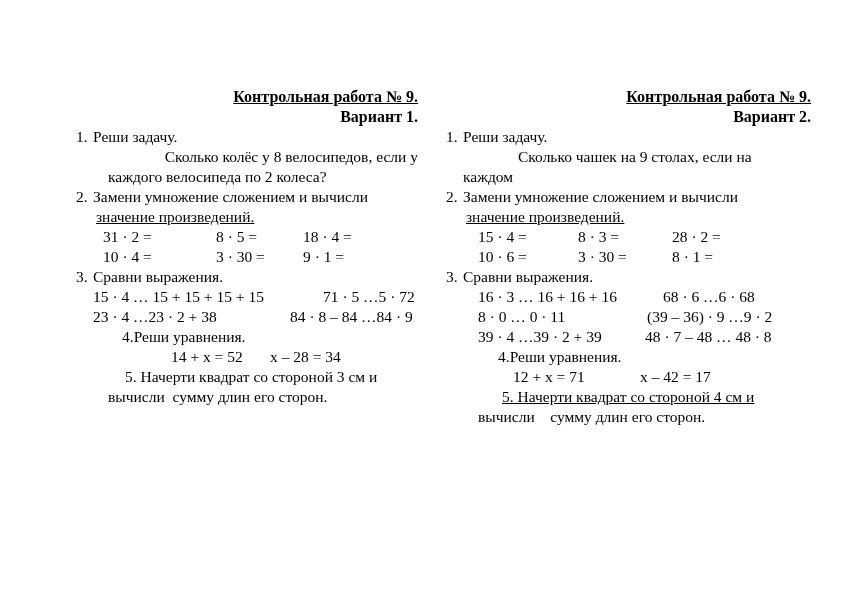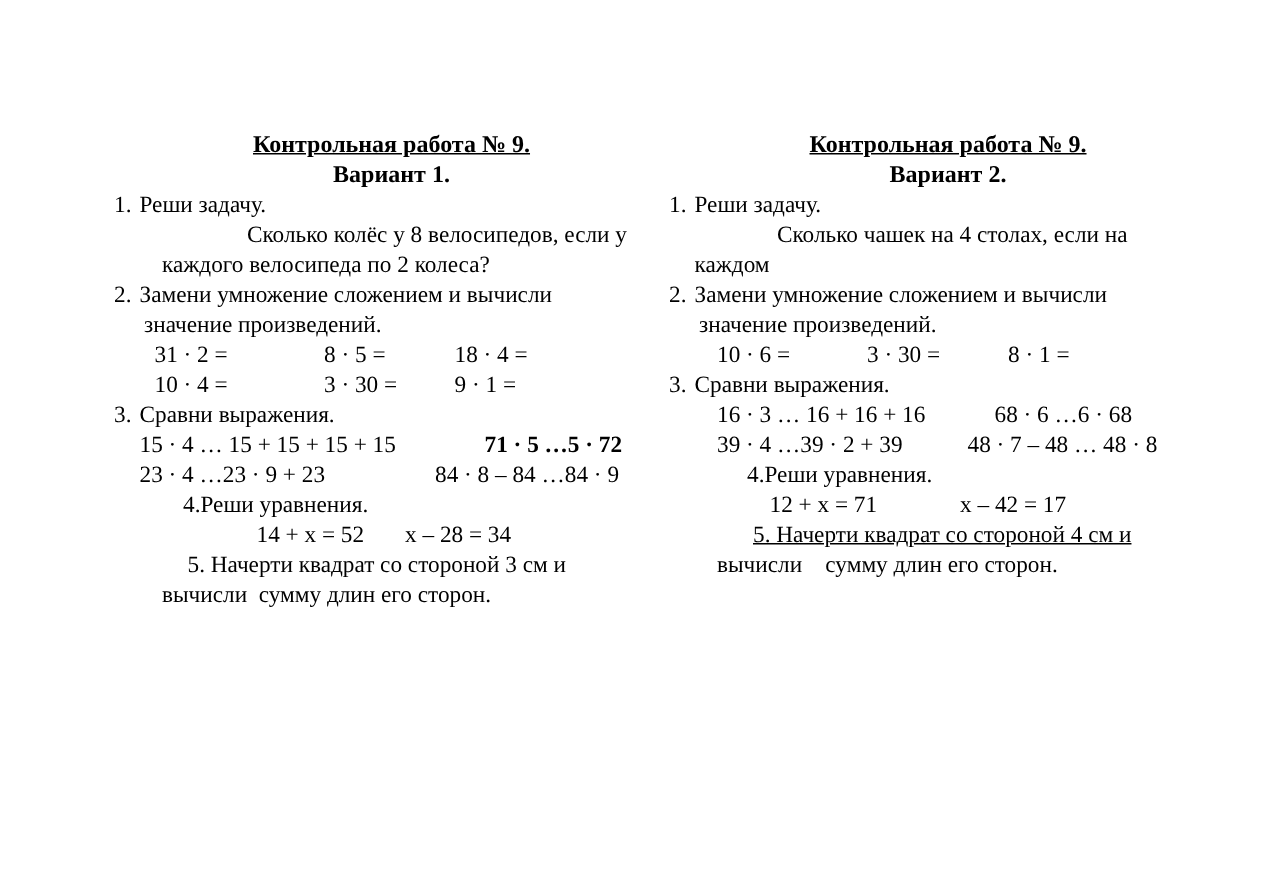--- a/index.html
+++ b/index.html
@@ -8,33 +8,33 @@
     font-family:"Liberation Serif","DejaVu Serif",serif;
     color:#000;
   }
   .page{position:relative;width:842px;height:595px;background:#ffffff;overflow:hidden;}
   .col{position:absolute;top:87px;font-size:15.5px;line-height:20px;}
   .col-left{left:73px;width:345px;}
   .col-right{left:443px;width:368px;}
   .line{height:20px;white-space:pre;}
   .row{position:relative;height:20px;white-space:pre;}
   .row .c{position:absolute;top:0;}
-  .center{text-align:center;}
+  .center{text-align:right;}
   .col-left .center{padding-left:31px;}
   .col-right .center{padding-left:10px;}
   .bold{font-weight:bold;}
   .title-line{font-size:16px;}
   .u{text-decoration:underline;}
   .no{display:inline-block;width:17px;margin-left:3px;}
-  .cont{padding-left:23px;}
+  .cont{padding-left:23px;text-decoration:underline;}
   
   .l-t1a{padding-left:47px;text-align:right;} .l-t1b{padding-left:35px;}
   .l-eq .c1{left:30px;} .l-eq .c2{left:143px;} .l-eq .c3{left:230px;}
   .l-cmp .c1{left:20px;text-align:center;}
-  .l-cmp1 .c2{left:250px;font-weight:bold;} .l-cmp2 .c2{left:215px;} .l-cmp3 .c2{left:217px;text-align:center;}
+  .l-cmp1 .c2{left:250px;} .l-cmp2 .c2{left:215px;} .l-cmp3 .c2{left:217px;text-align:center;}
   .l-t4{padding-left:49px;}
   .l-t4r .c1{left:70px;margin-left:28px;} .l-t4r .c2{left:197px;}
   .l-t5a{padding-left:52px;} .l-t5b{padding-left:35px;}
   
   .r-t1a{padding-left:75px;} .r-t1b{padding-left:20px;} .r-t1c{padding-left:65px;}
   .r-eq .c1{left:35px;} .r-eq .c2{left:135px;} .r-eq .c3{left:229px;}
   .r-cmp .c1{left:35px;}
   .r-cmp1 .c2{left:220px;} .r-cmp2 .c2{left:204px;} .r-cmp3 .c2{left:202px;}
   .r-t4{padding-left:55px;}
   .r-t4r .c1{left:70px;} .r-t4r .c2{left:197px;}
@@ -60,49 +60,55 @@
     </div>
     <div class="row l-eq">
       <span class="c c1">10 · 4 =</span><span class="c c2">3 · 30 =</span><span class="c c3">9 · 1 =</span>
     </div>
 
     <div class="line"><span class="no">3.</span><span>Сравни выражения.</span></div>
     <div class="row l-cmp l-cmp1">
       <span class="c c1">15 · 4 … 15 + 15 + 15 + 15</span><span class="c c2">71 · 5 …5 · 72</span>
     </div>
     <div class="row l-cmp l-cmp3">
-      <span class="c c1">23 · 4 …23 · 9 + 23</span><span class="c c2">84 · 8 – 84 …84 · 9</span>
+      <span class="c c1">23 · 4 …23 · 2 + 38</span><span class="c c2">84 · 8 – 84 …84 · 9</span>
     </div>
 
     <div class="line l-t4">4.Реши уравнения.</div>
     <div class="row l-t4r">
       <span class="c c1">14 + x = 52</span><span class="c c2">x – 28 = 34</span>
     </div>
 
     <div class="line l-t5a">5. Начерти квадрат со стороной 3 см и</div>
     <div class="line l-t5b">вычисли  сумму длин его сторон.</div>
   </div>
 
   <div class="col col-right">
     <div class="line center title-line"><span class="bold u">Контрольная работа № 9.</span></div>
     <div class="line center title-line"><span class="bold">Вариант 2.</span></div>
 
     <div class="line"><span class="no">1.</span><span>Реши задачу.</span></div>
-    <div class="line r-t1a">Сколько чашек на 4 столах, если на</div>
+    <div class="line r-t1a">Сколько чашек на 9 столах, если на</div>
     <div class="line r-t1b">каждом</div>
 
     <div class="line"><span class="no">2.</span><span>Замени умножение сложением и вычисли</span></div>
     <div class="line cont">значение произведений.</div>
+    <div class="row r-eq">
+      <span class="c c1">15 · 4 =</span><span class="c c2">8 · 3 =</span><span class="c c3">28 · 2 =</span>
+    </div>
     <div class="row r-eq">
       <span class="c c1">10 · 6 =</span><span class="c c2">3 · 30 =</span><span class="c c3">8 · 1 =</span>
     </div>
 
     <div class="line"><span class="no">3.</span><span>Сравни выражения.</span></div>
     <div class="row r-cmp r-cmp1">
       <span class="c c1">16 · 3 … 16 + 16 + 16</span><span class="c c2">68 · 6 …6 · 68</span>
+    </div>
+    <div class="row r-cmp r-cmp2">
+      <span class="c c1">8 · 0 … 0 · 11</span><span class="c c2">(39 – 36) · 9 …9 · 2</span>
     </div>
     <div class="row r-cmp r-cmp3">
       <span class="c c1">39 · 4 …39 · 2 + 39</span><span class="c c2">48 · 7 – 48 … 48 · 8</span>
     </div>
 
     <div class="line r-t4">4.Реши уравнения.</div>
     <div class="row r-t4r">
       <span class="c c1">12 + x = 71</span><span class="c c2">x – 42 = 17</span>
     </div>
 

